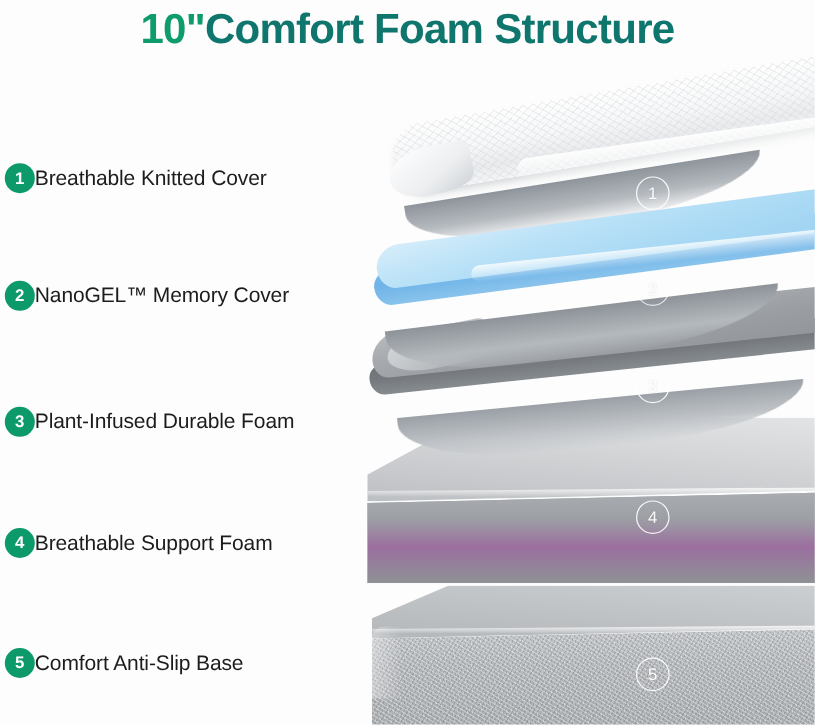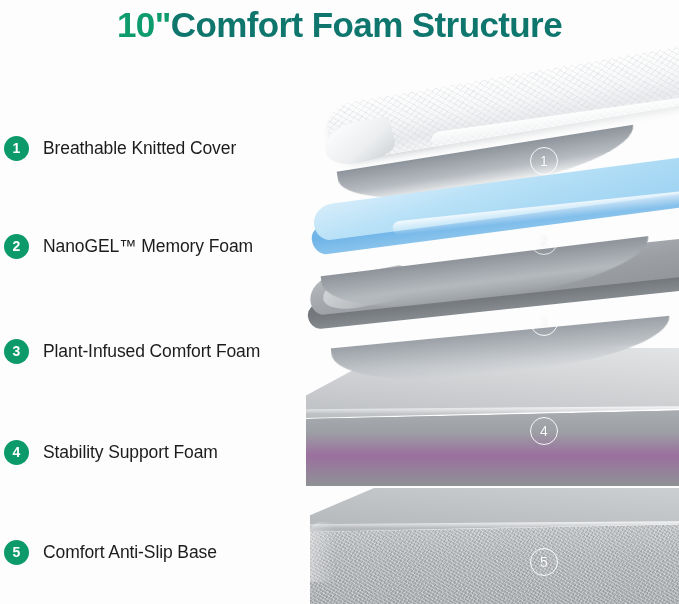--- a/index.html
+++ b/index.html
@@ -68,21 +68,20 @@
     color: #ffffff;
     font-size: 14px;
     font-weight: bold;
     display: flex;
     align-items: center;
     justify-content: center;
     line-height: 1;
     font-family: "Liberation Sans", sans-serif;
   }
   .legend-label {
-    margin-left: 14px;
     font-size: 17.5px;
     color: #1c1c1c;
     font-weight: normal;
     letter-spacing: -0.1px;
     white-space: nowrap;
     font-family: "Liberation Sans", sans-serif;
     text-align: right;
   }
 
   
@@ -375,31 +374,31 @@
 
   <div id="legend">
 
     <div class="legend-item" style="top:134px;">
       <div class="legend-badge">1</div>
       <div class="legend-label">Breathable Knitted Cover</div>
     </div>
 
     <div class="legend-item" style="top:232px;">
       <div class="legend-badge">2</div>
-      <div class="legend-label">NanoGEL™ Memory Foam</div>
+      <div class="legend-label">NanoGEL™ Memory Cover</div>
     </div>
 
     <div class="legend-item" style="top:337px;">
       <div class="legend-badge">3</div>
-      <div class="legend-label">Plant-Infused Comfort Foam</div>
+      <div class="legend-label">Plant-Infused Durable Foam</div>
     </div>
 
     <div class="legend-item" style="top:438px;">
       <div class="legend-badge">4</div>
-      <div class="legend-label">Stability Support Foam</div>
+      <div class="legend-label">Breathable Support Foam</div>
     </div>
 
     <div class="legend-item" style="top:538px;">
       <div class="legend-badge">5</div>
       <div class="legend-label">Comfort Anti-Slip Base</div>
     </div>
 
   </div>
 
 </div>

